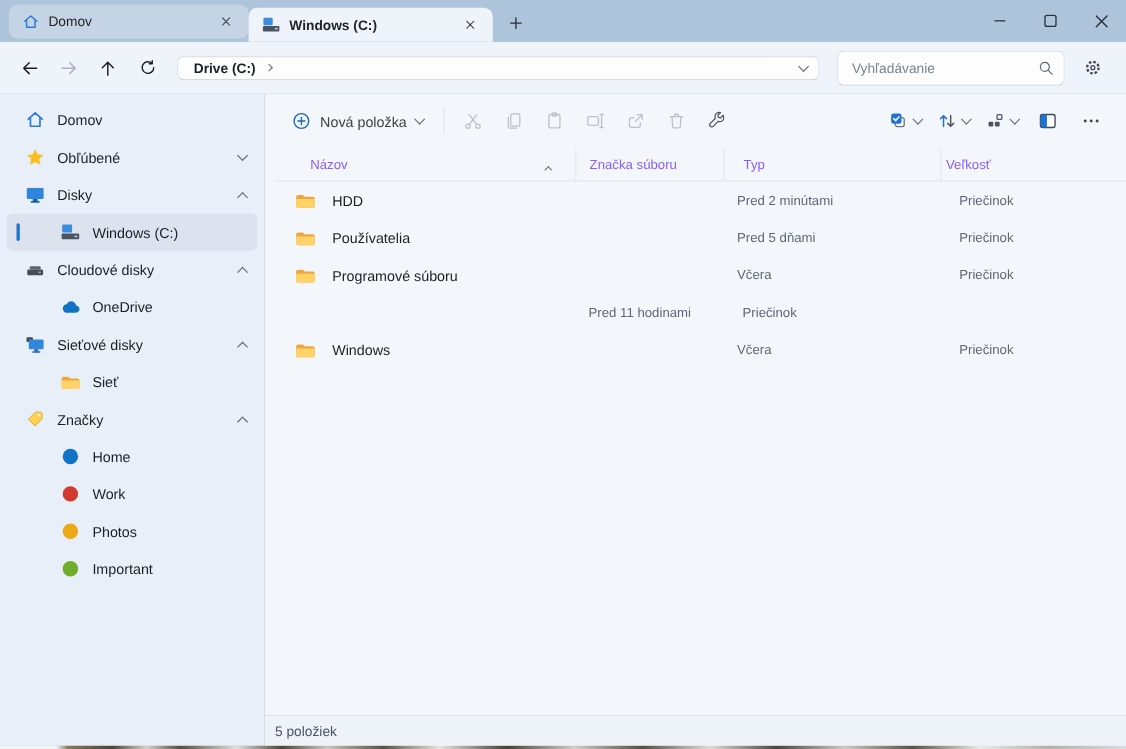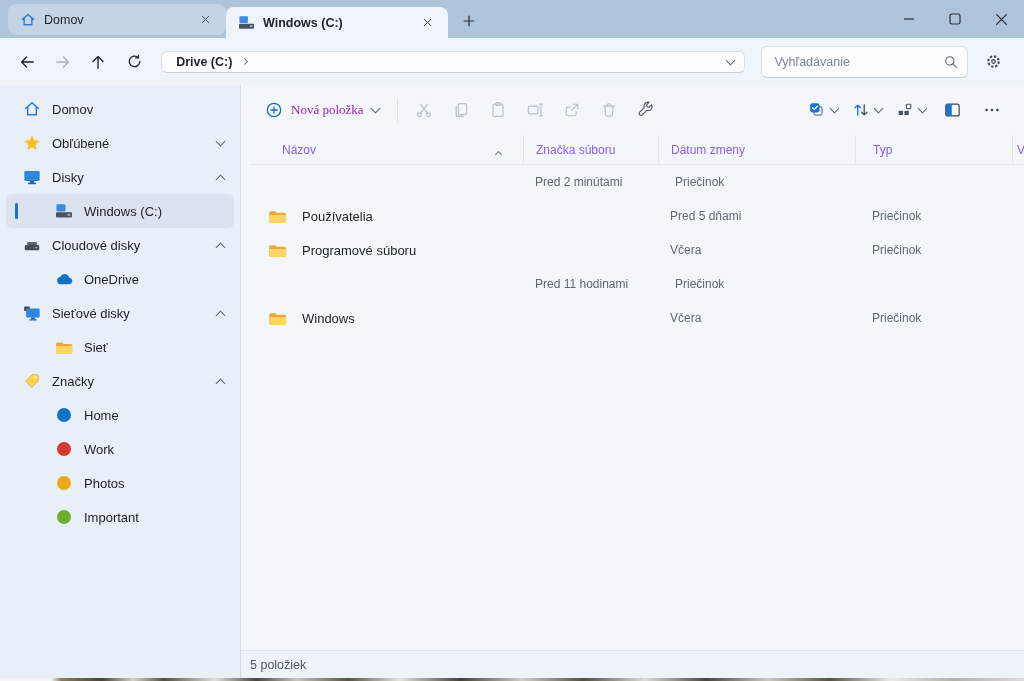--- a/index.html
+++ b/index.html
@@ -39,21 +39,21 @@
   .side-item.sub { padding-left:48px; }
   .side-item.selected { background:#dde3ee; }
   .sel-pill { position:absolute; left:9px; top:9px; width:3px; height:16px; border-radius:2px; background:#1d72cf; }
   .tag-dot { width:14px; height:14px; border-radius:50%; }
 
   .content { flex:1; display:flex; flex-direction:column; background:#f3f7fc; min-width:0; }
 
   
   .toolbar { height:50px; flex:0 0 50px; display:flex; align-items:center; padding:0 14px; }
   .tb-newitem { height:34px; display:flex; align-items:center; gap:8px; padding:0 10px; border-radius:6px; }
-  .tb-newitem .ni-label { font-size:13px; color:#a21caf;font-family:Liberation Serif, serif; }
+  .tb-newitem .ni-label { font-size:13px; color:#404040; }
   .tb-divider { width:1px; height:24px; background:#dde3ea; margin:0 8px; }
   .tb-btn { width:37px; height:34px; display:flex; align-items:center; justify-content:center; border-radius:6px; }
   .tb-right { margin-left:auto; display:flex; align-items:center; gap:2px; }
   .tb-drop { height:34px; display:flex; align-items:center; padding:0 6px; gap:5px; border-radius:6px; }
 
   
   .listpane { flex:1; min-height:0; overflow:hidden; padding:0 0 0 9px; }
   .grid-row { display:grid; grid-template-columns:273px 135px 197px 157px 160px; align-items:center; }
   .lheader { height:30px; border-bottom:1px solid #e2e7ee; color:#8b5cf6; font-size:12px; }
   .hcell { height:100%; display:flex; align-items:center; padding-left:12px; position:relative; white-space:nowrap; overflow:hidden; }
@@ -461,92 +461,98 @@
 
       <div class="listpane">
         <div class="grid-row lheader">
           <div class="hcell first">
             <span>Názov</span>
             <span class="chev up sm hsort"></span>
           </div>
           <div class="hcell">
               <span>Značka súboru</span>
             </div>
-          <div class="hcell">
-              <span>Dátum zmeny</span>
-            </div>
           <div class="hcell" style="padding-left:17px;">
               <span>Typ</span>
             </div>
           <div class="hcell" style="padding-left:4px;">
               <span>Veľkosť</span>
             </div>
-        </div>
-
-        <div class="grid-row frow">
-          <div class="fcell"></div>
-          <div class="fcell">Pred 2 minútami</div>
-          <div class="fcell type">Priečinok</div>
-          <div class="fcell"></div>
         </div>
 
         <div class="grid-row frow">
           <div class="fname">
               <span>
                 <svg width="19" height="15" viewBox="0 0 20 16">
                   <path d="M1.2 4.2c0-1 .8-1.8 1.8-1.8h4.1c.5 0 .9.2 1.2.5l1.2 1.2h7.9c1 0 1.8.8 1.8 1.8v7.1c0 1-.8 1.8-1.8 1.8H3c-1 0-1.8-.8-1.8-1.8V4.2z" fill="#eda73c"></path>
                   <path d="M1.2 6.3h17.9v6.7c0 1-.8 1.8-1.8 1.8H3c-1 0-1.8-.8-1.8-1.8V6.3z" fill="#ffd367"></path>
                 </svg>
               </span>
-              <span>Používatelia</span>
-            </div>
-          <div class="fcell"></div>
-          <div class="fcell">Pred 5 dňami</div>
+              <span>HDD</span>
+            </div>
+          <div class="fcell"></div>
+          <div class="fcell">Pred 2 minútami</div>
           <div class="fcell type">Priečinok</div>
           <div class="fcell"></div>
         </div>
 
         <div class="grid-row frow">
           <div class="fname">
               <span>
                 <svg width="19" height="15" viewBox="0 0 20 16">
                   <path d="M1.2 4.2c0-1 .8-1.8 1.8-1.8h4.1c.5 0 .9.2 1.2.5l1.2 1.2h7.9c1 0 1.8.8 1.8 1.8v7.1c0 1-.8 1.8-1.8 1.8H3c-1 0-1.8-.8-1.8-1.8V4.2z" fill="#eda73c"></path>
                   <path d="M1.2 6.3h17.9v6.7c0 1-.8 1.8-1.8 1.8H3c-1 0-1.8-.8-1.8-1.8V6.3z" fill="#ffd367"></path>
                 </svg>
               </span>
-              <span>Programové súboru</span>
-            </div>
-          <div class="fcell"></div>
-          <div class="fcell">Včera</div>
-          <div class="fcell type">Priečinok</div>
-          <div class="fcell"></div>
-        </div>
-
-        <div class="grid-row frow">
-          <div class="fcell"></div>
-          <div class="fcell">Pred 11 hodinami</div>
+              <span>Používatelia</span>
+            </div>
+          <div class="fcell"></div>
+          <div class="fcell">Pred 5 dňami</div>
           <div class="fcell type">Priečinok</div>
           <div class="fcell"></div>
         </div>
 
         <div class="grid-row frow">
           <div class="fname">
               <span>
                 <svg width="19" height="15" viewBox="0 0 20 16">
                   <path d="M1.2 4.2c0-1 .8-1.8 1.8-1.8h4.1c.5 0 .9.2 1.2.5l1.2 1.2h7.9c1 0 1.8.8 1.8 1.8v7.1c0 1-.8 1.8-1.8 1.8H3c-1 0-1.8-.8-1.8-1.8V4.2z" fill="#eda73c"></path>
                   <path d="M1.2 6.3h17.9v6.7c0 1-.8 1.8-1.8 1.8H3c-1 0-1.8-.8-1.8-1.8V6.3z" fill="#ffd367"></path>
                 </svg>
               </span>
-              <span>Windows</span>
+              <span>Programové súboru</span>
             </div>
           <div class="fcell"></div>
           <div class="fcell">Včera</div>
           <div class="fcell type">Priečinok</div>
           <div class="fcell"></div>
         </div>
+
+        <div class="grid-row frow">
+          <div class="fcell"></div>
+          <div class="fcell">Pred 11 hodinami</div>
+          <div class="fcell type">Priečinok</div>
+          <div class="fcell"></div>
+        </div>
+
+        <div class="grid-row frow">
+          <div class="fname">
+              <span>
+                <svg width="19" height="15" viewBox="0 0 20 16">
+                  <path d="M1.2 4.2c0-1 .8-1.8 1.8-1.8h4.1c.5 0 .9.2 1.2.5l1.2 1.2h7.9c1 0 1.8.8 1.8 1.8v7.1c0 1-.8 1.8-1.8 1.8H3c-1 0-1.8-.8-1.8-1.8V4.2z" fill="#eda73c"></path>
+                  <path d="M1.2 6.3h17.9v6.7c0 1-.8 1.8-1.8 1.8H3c-1 0-1.8-.8-1.8-1.8V6.3z" fill="#ffd367"></path>
+                </svg>
+              </span>
+              <span>Windows</span>
+            </div>
+          <div class="fcell"></div>
+          <div class="fcell">Včera</div>
+          <div class="fcell type">Priečinok</div>
+          <div class="fcell"></div>
+        </div>
       </div>
 
       <div class="statusbar">
         <span>5 položiek</span>
       </div>
     </div>
   </div>
 
   <div class="sliver"></div>
 </div>

